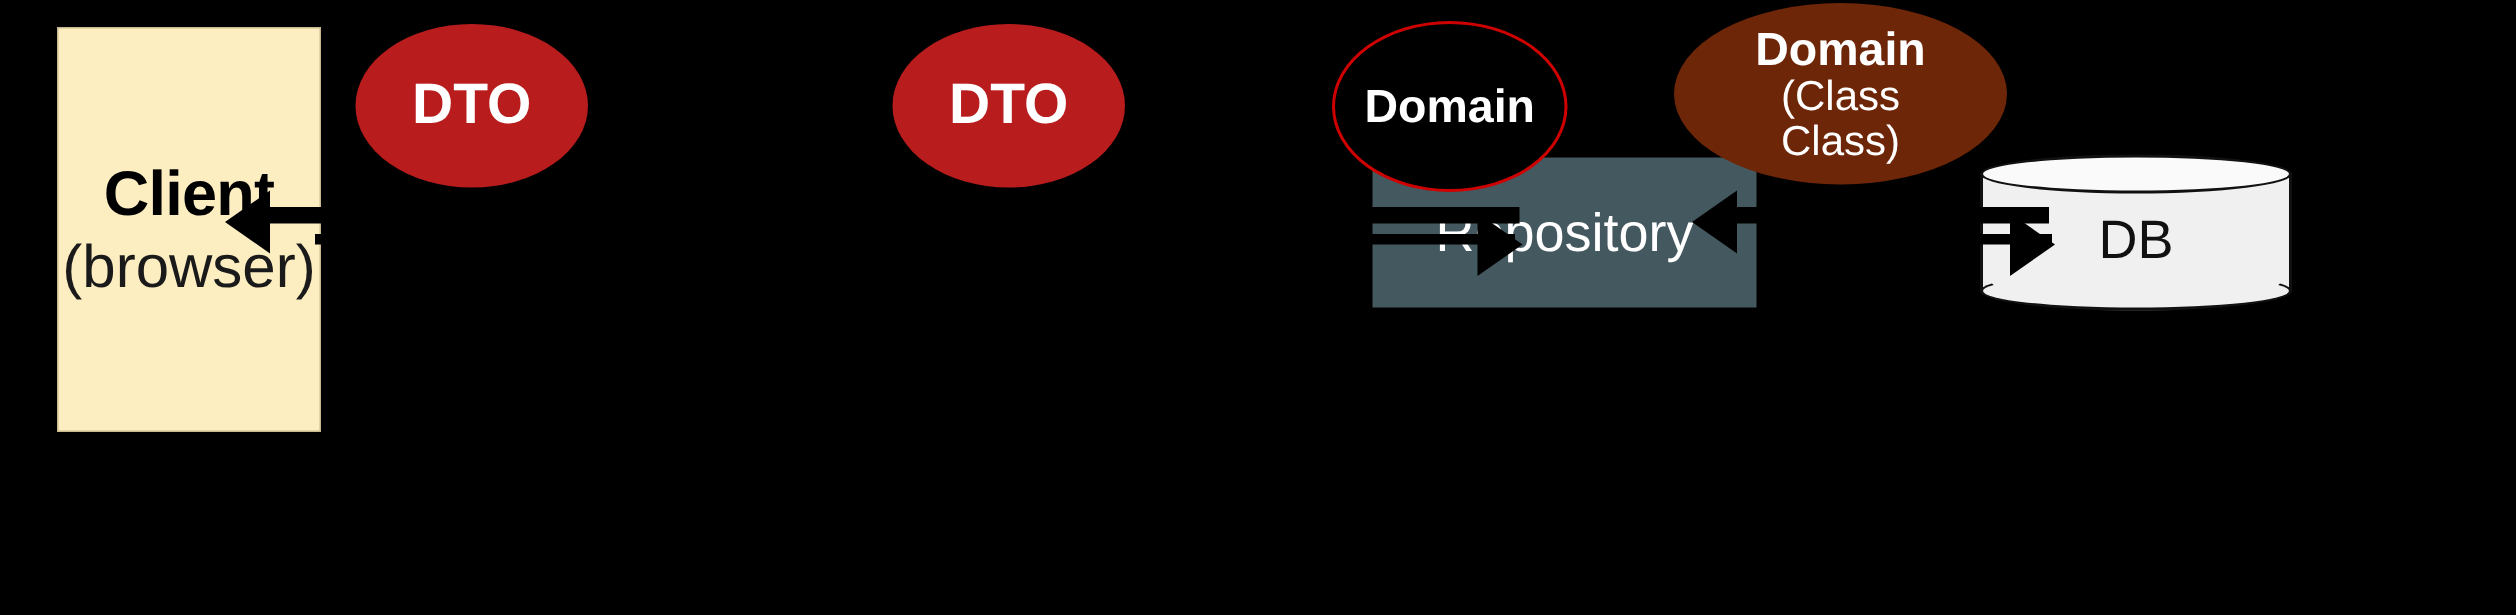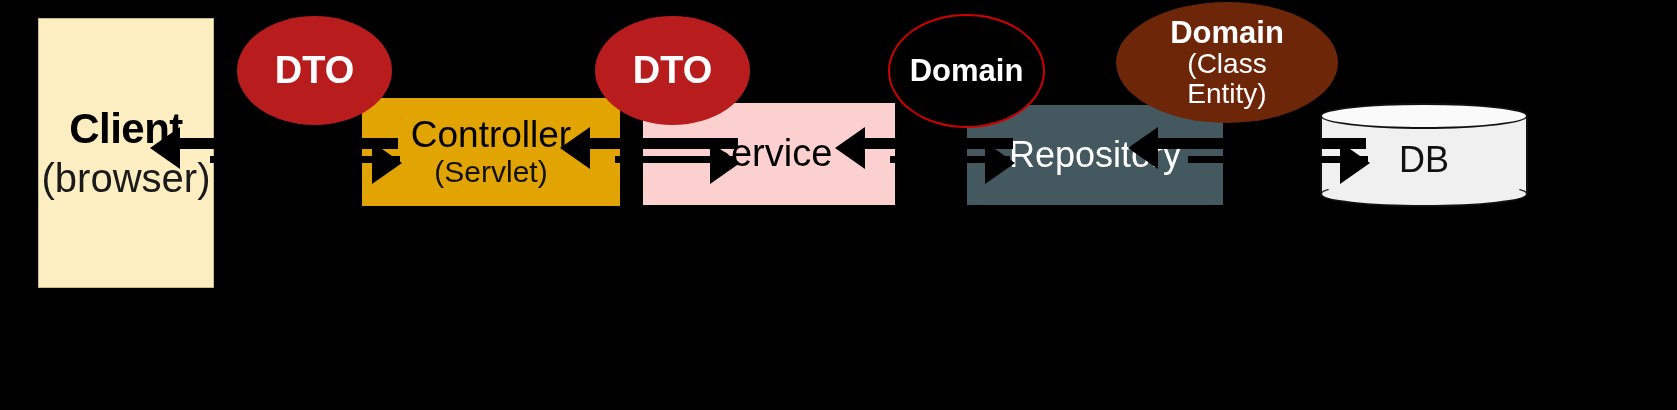--- a/index.html
+++ b/index.html
@@ -71,21 +71,21 @@
     width: 252px;
     height: 102px;
     background: #fbd0cf;
   }
   .service-title {
     font-size: 38px;
     color: #000000;
   }
 
   .repository-box {
-    left: 967px;
+    left: 915px;
     top: 105px;
     width: 256px;
     height: 100px;
     background: #44585f;
   }
   .repository-title {
     font-size: 36px;
     color: #ffffff;
   }
 
@@ -245,28 +245,21 @@
     <div class="arrow-shaft" style="left:28px; top:18px; width:210px;"></div>
     <div class="arrow-thin-top" style="left:60px; top:36px; width:180px;"></div>
     <div class="arrowhead head-right" style="left:212px; top:22px;"></div>
   </div>
 
   <div class="node-box client-box">
     <div class="client-title">Client</div>
     <div class="client-sub">(browser)</div>
   </div>
 
-  <div class="node-box controller-box">
-    <div class="controller-title">Controller</div>
-    <div class="controller-sub">(Servlet)</div>
-  </div>
-
-  <div class="node-box service-box">
-    <div class="service-title">Service</div>
-  </div>
+
 
   <div class="node-box repository-box">
     <div class="repository-title">Repository</div>
   </div>
 
   <div class="db-wrap">
     <div class="db-body"></div>
     <div class="db-bottom"></div>
     <div class="db-top"></div>
     <div class="db-label">DB</div>
@@ -280,16 +273,16 @@
     <span>DTO</span>
   </div>
 
   <div class="bubble bubble-domain-black">
     <span>Domain</span>
   </div>
 
   <div class="bubble bubble-domain-brown">
     <span class="brown-title">Domain</span>
     <span class="brown-sub">(Class</span>
-    <span class="brown-sub">Entity)</span>
+    <span class="brown-sub">Class)</span>
   </div>
 
 </div>
 
 </body></html>

